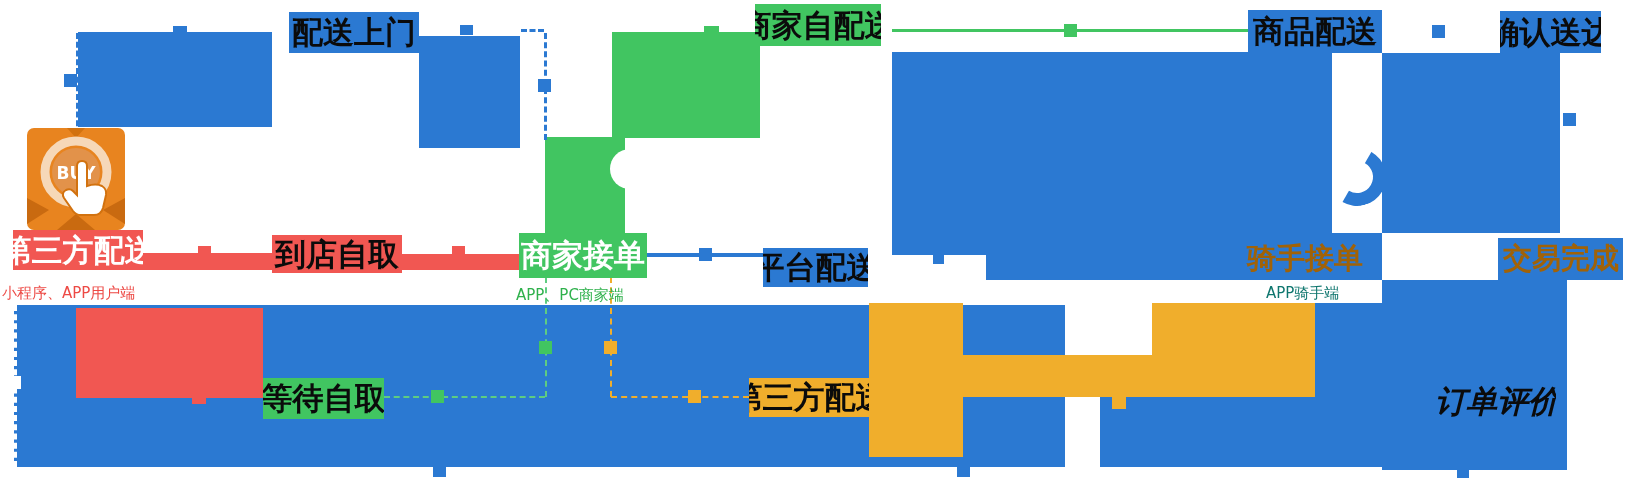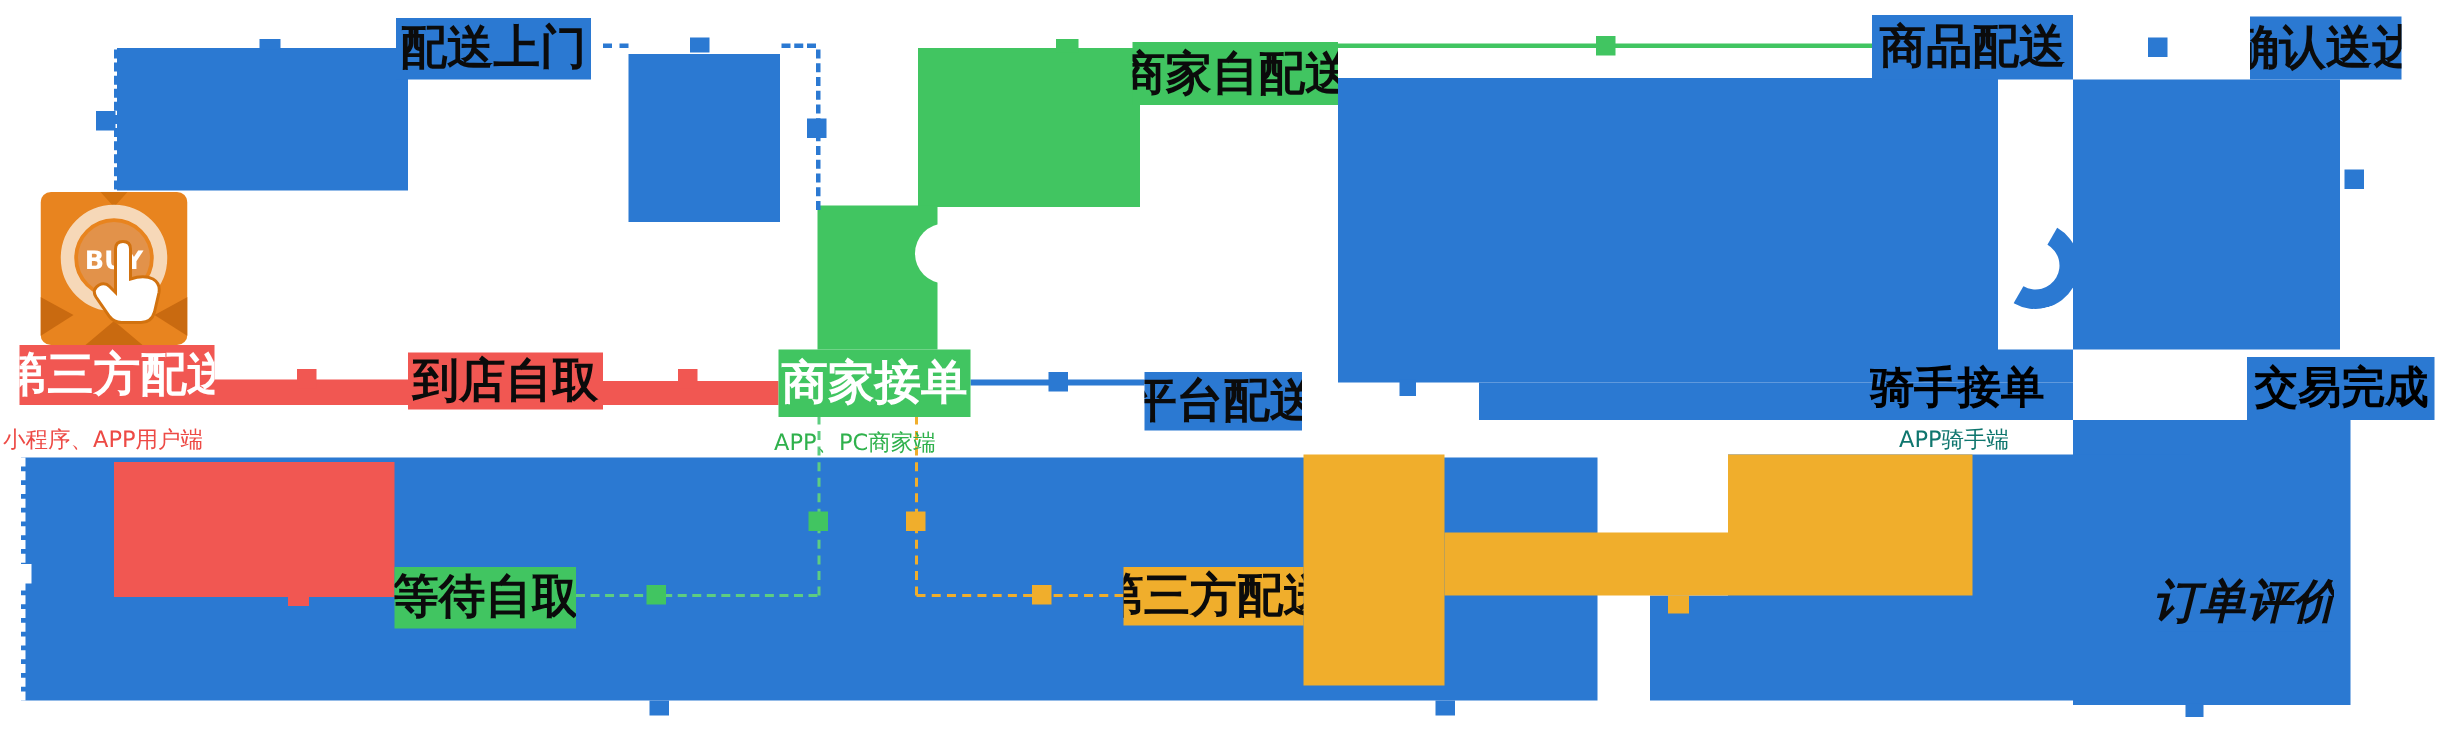--- a/index.html
+++ b/index.html
@@ -9,21 +9,21 @@
   .blue{background:#2b79d2;}
   .green{background:#41c561;}
   .yellow{background:#f0ae2c;}
   .red{background:#f15752;}
   .white{background:#ffffff;}
   .badge{position:absolute;display:flex;align-items:center;justify-content:center;
          overflow:hidden;font-weight:bold;font-size:31px;line-height:1;
          color:#0b0b0b;white-space:nowrap;}
   .badge.wtext{color:#ffffff;}
   .steptext{position:absolute;display:flex;align-items:center;justify-content:center;
-            font-weight:bold;font-size:29px;line-height:1;color:#000000;white-space:nowrap;}
+            font-weight:bold;font-size:29px;line-height:1;color:#a16207;white-space:nowrap;}
   .lbl{position:absolute;font-weight:normal;font-size:15px;line-height:1.1;white-space:nowrap;}
   .lbl-red{color:#ed4a45;}
   .lbl-green{color:#2fb14c;}
   .lbl-blue{color:#0f766e;}
   .node{position:absolute;}
   .dash-v-blue{position:absolute;width:0;border-left:3px dashed #2b79d2;}
   .dash-h-blue{position:absolute;height:0;border-top:3px dashed #2b79d2;}
   .dash-v-green{position:absolute;width:0;border-left:2px dashed #5ecd81;}
   .dash-h-green{position:absolute;height:0;border-top:2px dashed #5ecd81;}
   .dash-v-orange{position:absolute;width:0;border-left:2px dashed #f0ae2c;}
@@ -98,24 +98,24 @@
   <div class="dash-v-green" style="left:545px;top:277px;height:120px;"></div>
   <div class="node green" style="left:539px;top:341px;width:13px;height:13px;"></div>
   <div class="dash-h-green" style="left:384px;top:396px;width:161px;"></div>
   <div class="node green" style="left:431px;top:390px;width:13px;height:13px;"></div>
 
   <div class="dash-v-orange" style="left:610px;top:277px;height:120px;"></div>
   <div class="node yellow" style="left:604px;top:341px;width:13px;height:13px;"></div>
   <div class="dash-h-orange" style="left:611px;top:396px;width:138px;"></div>
   <div class="node yellow" style="left:688px;top:390px;width:13px;height:13px;"></div>
 
-  <div class="badge blue" style="left:264px;top:12px;width:130px;height:41px;">
+  <div class="badge blue" style="left:289px;top:12px;width:130px;height:41px;">
     <span>配送上门</span>
   </div>
-  <div class="badge green" style="left:755px;top:28px;width:137px;height:42px;">
+  <div class="badge green" style="left:755px;top:4px;width:126px;height:42px;">
     <span>商家自配送</span>
   </div>
   <div class="badge blue" style="left:1248px;top:10px;width:134px;height:43px;">
     <span>商品配送</span>
   </div>
   <div class="badge blue" style="left:1500px;top:11px;width:101px;height:42px;">
     <span>确认送达</span>
   </div>
   <div class="badge red" style="left:272px;top:235px;width:130px;height:38px;">
     <span>到店自取</span>

